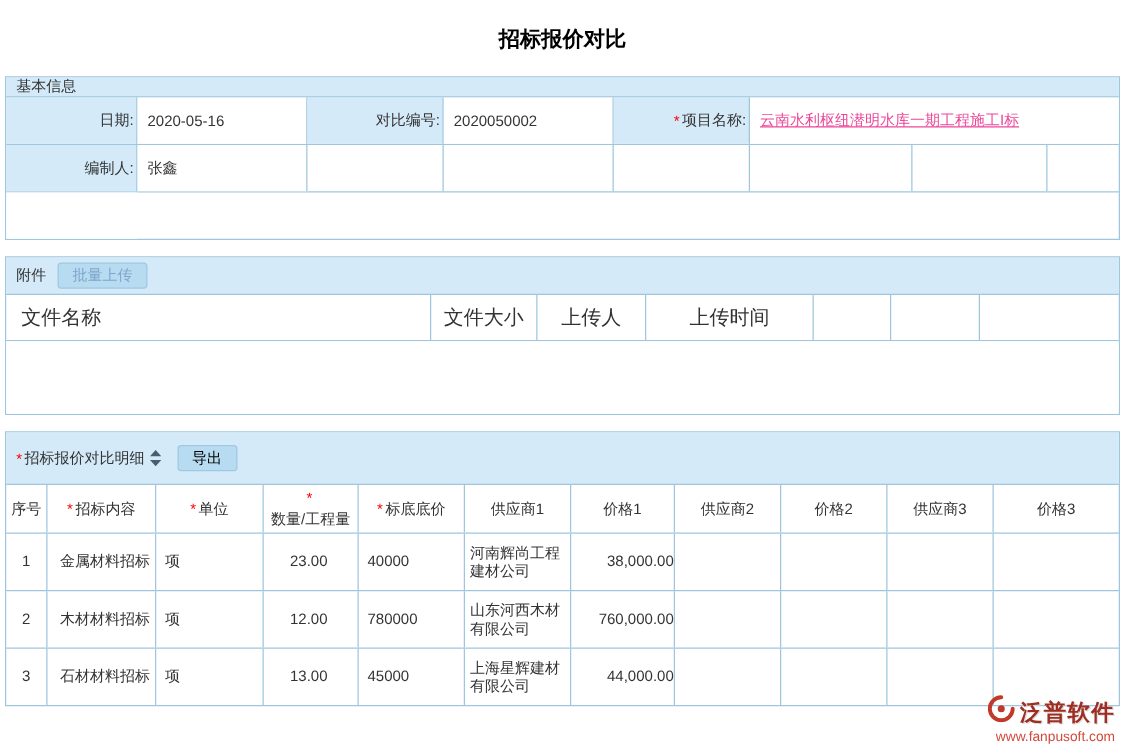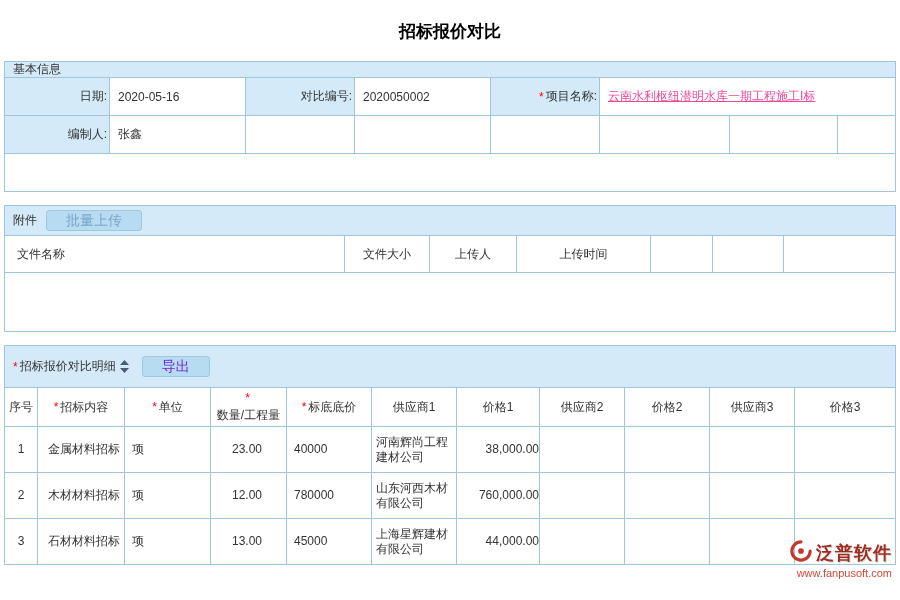--- a/index.html
+++ b/index.html
@@ -32,30 +32,30 @@
   .fcell.label{background:var(--blue);justify-content:flex-end;padding-right:2px;}
   .fcell.value{padding-left:8px;background:#fff;}
   .subcells{display:grid;grid-template-columns:130px 108px 1fr;height:37px;}
   .subcells .sc{border-right:1px solid var(--bd);height:37px;}
   .subcells .sc:last-child{border-right:none;}
   .req{color:#f00;margin-right:2px;}
   a.link{color:#ec4899;text-decoration:underline;cursor:pointer;font-size:12px;}
 
   
   .btn{display:inline-flex;align-items:center;justify-content:center;height:21px;
-    padding:0 19px;background:#b7dbf0;border:1px solid #9fc8e2;border-radius:3px;
-    font-size:14px;cursor:pointer;}
+    padding:0 11px;background:#b7dbf0;border:1px solid #9fc8e2;border-radius:3px;
+    font-size:12px;cursor:pointer;}
   .btn.upload{color:#7ea6cc;margin-left:9px;}
-  .btn.export{color:#6d28d9;margin-left:13px;}
+  .btn.export{color:#000000;margin-left:13px;}
 
   
   .att-head{display:grid;grid-template-columns:340px 85px 87px 134px 62px 71px 1fr;
     border-bottom:1px solid var(--bd);}
   .ath{height:36px;display:flex;align-items:center;justify-content:center;
-    font-size:12px;border-right:1px solid var(--bd);}
+    font-size:16px;border-right:1px solid var(--bd);}
   .ath:last-child{border-right:none;}
   .ath.left{justify-content:flex-start;padding-left:12px;}
   .att-empty{height:58px;background:#fff;}
 
   
   .dgrid{display:grid;grid-template-columns:33px 87px 86px 76px 85px 85px 83px 85px 85px 85px 1fr;}
   .d-headrow{border-bottom:1px solid var(--bd);}
   .th{min-height:38px;display:flex;align-items:center;justify-content:center;
     text-align:center;font-size:12px;line-height:15px;border-right:1px solid var(--bd);
     padding:2px 3px;flex-wrap:wrap;}
@@ -69,21 +69,21 @@
   .td.c1{padding-left:10px;}
   .td.c2{padding-left:7px;}
   .td.c3{justify-content:flex-end;padding-right:24px;}
   .td.c4{padding-left:7px;}
   .td.c5{padding-left:4px;}
   .td.c6{justify-content:flex-end;padding-right:0;}
 
   .sort-icon{display:inline-flex;margin-left:4px;cursor:pointer;}
 
   
-  .logo{position:absolute;right:8px;bottom:21px;display:flex;flex-direction:column;
+  .logo{position:absolute;right:8px;bottom:4px;display:flex;flex-direction:column;
     align-items:flex-end;z-index:5;}
   .logo-line{display:flex;align-items:center;gap:4px;}
   .brand{font-size:18px;font-weight:bold;color:#9e2d22;letter-spacing:1px;
     text-shadow:1px 1px 0 #ddd;}
   .site{font-size:11px;color:#d04a3a;margin-top:1px;}
 </style>
 </head>
 <body>
 
 <div class="page">

